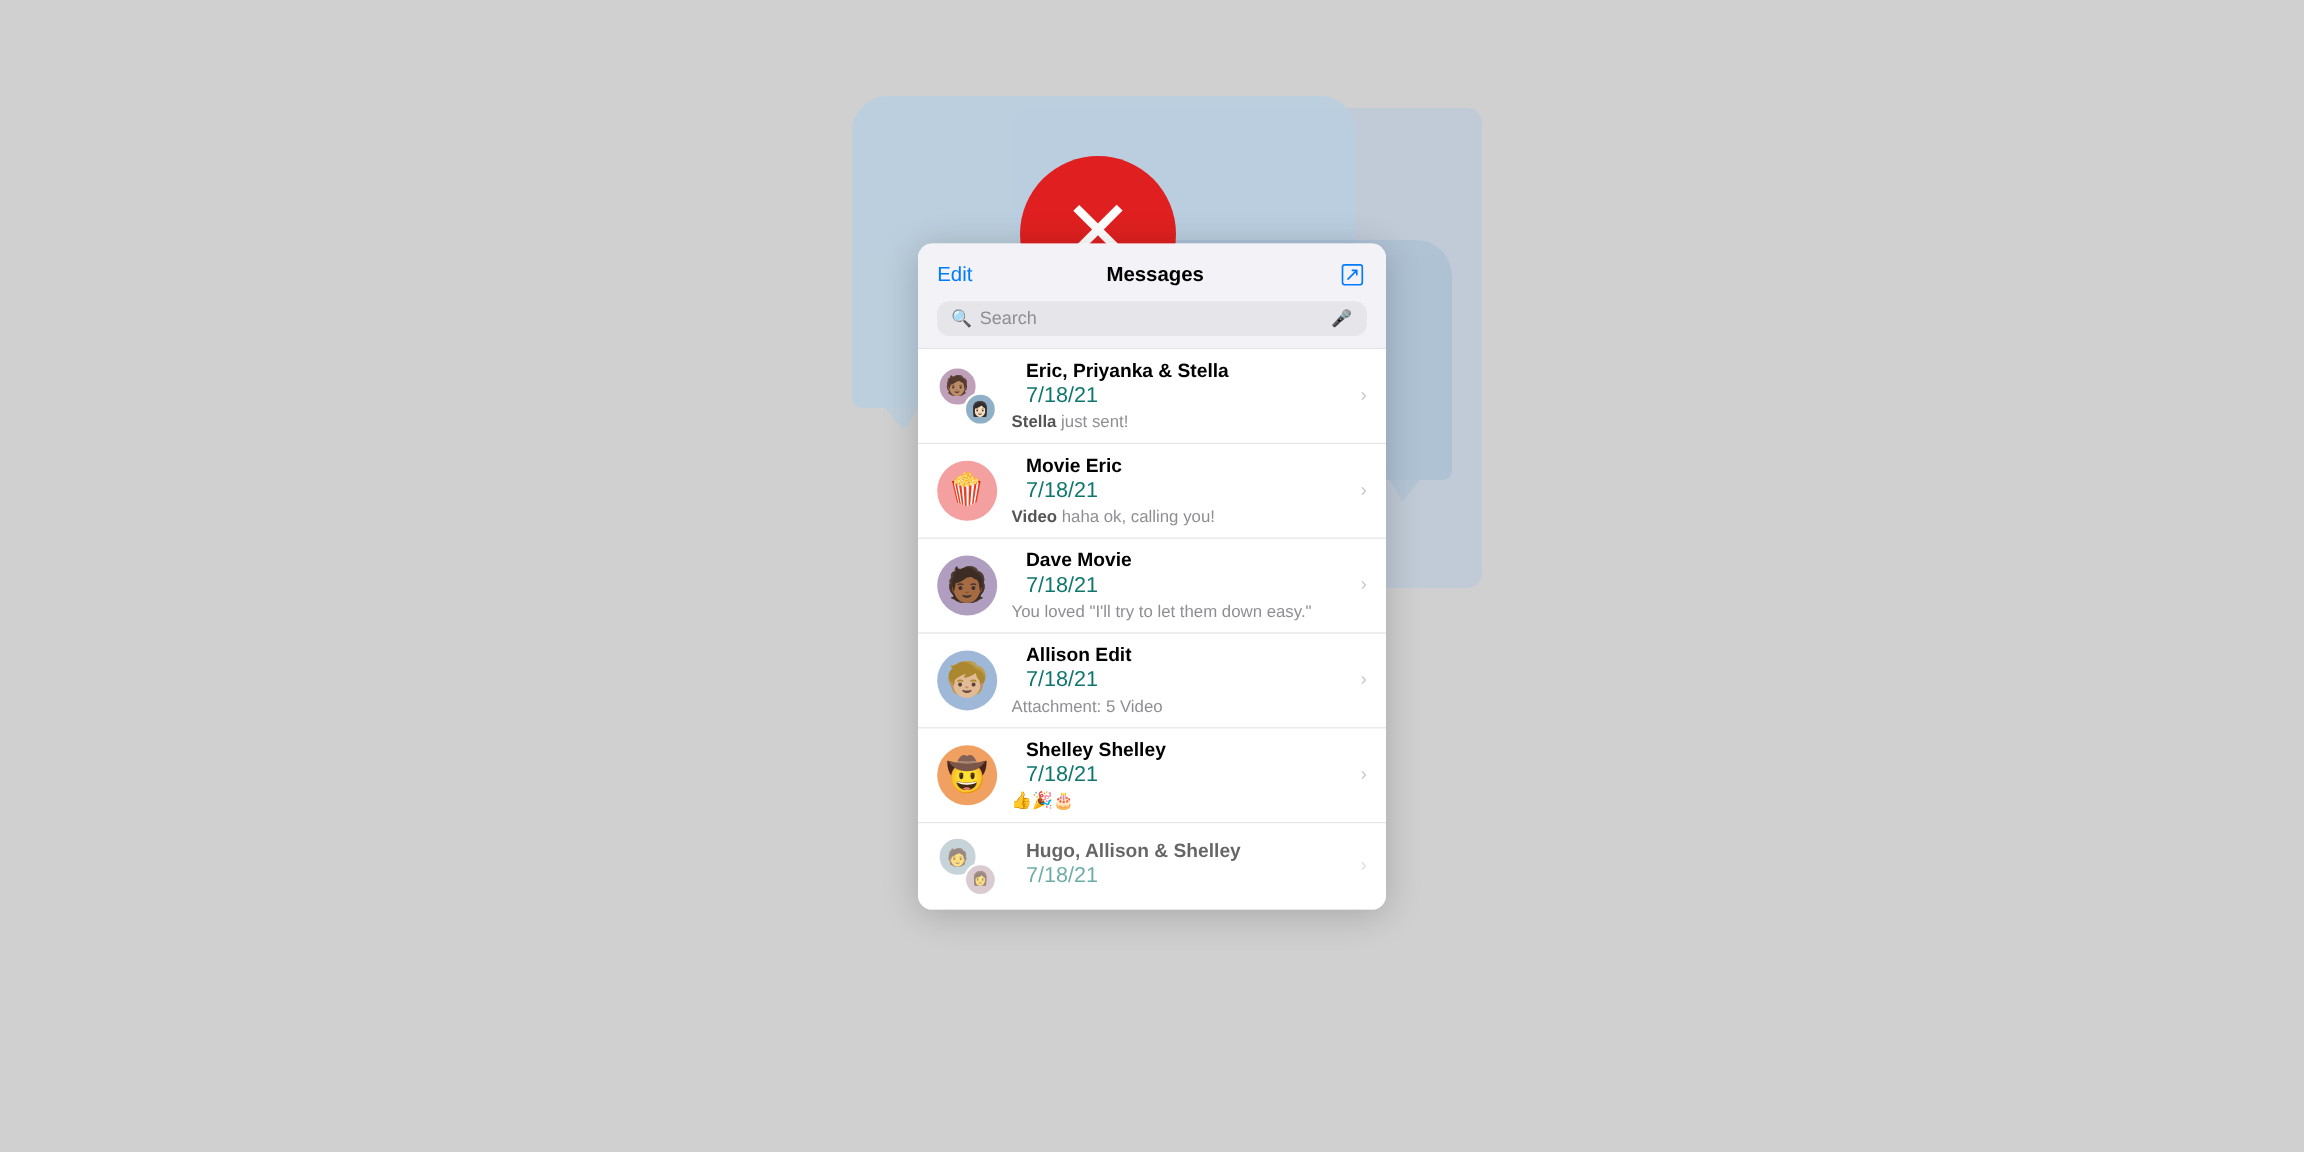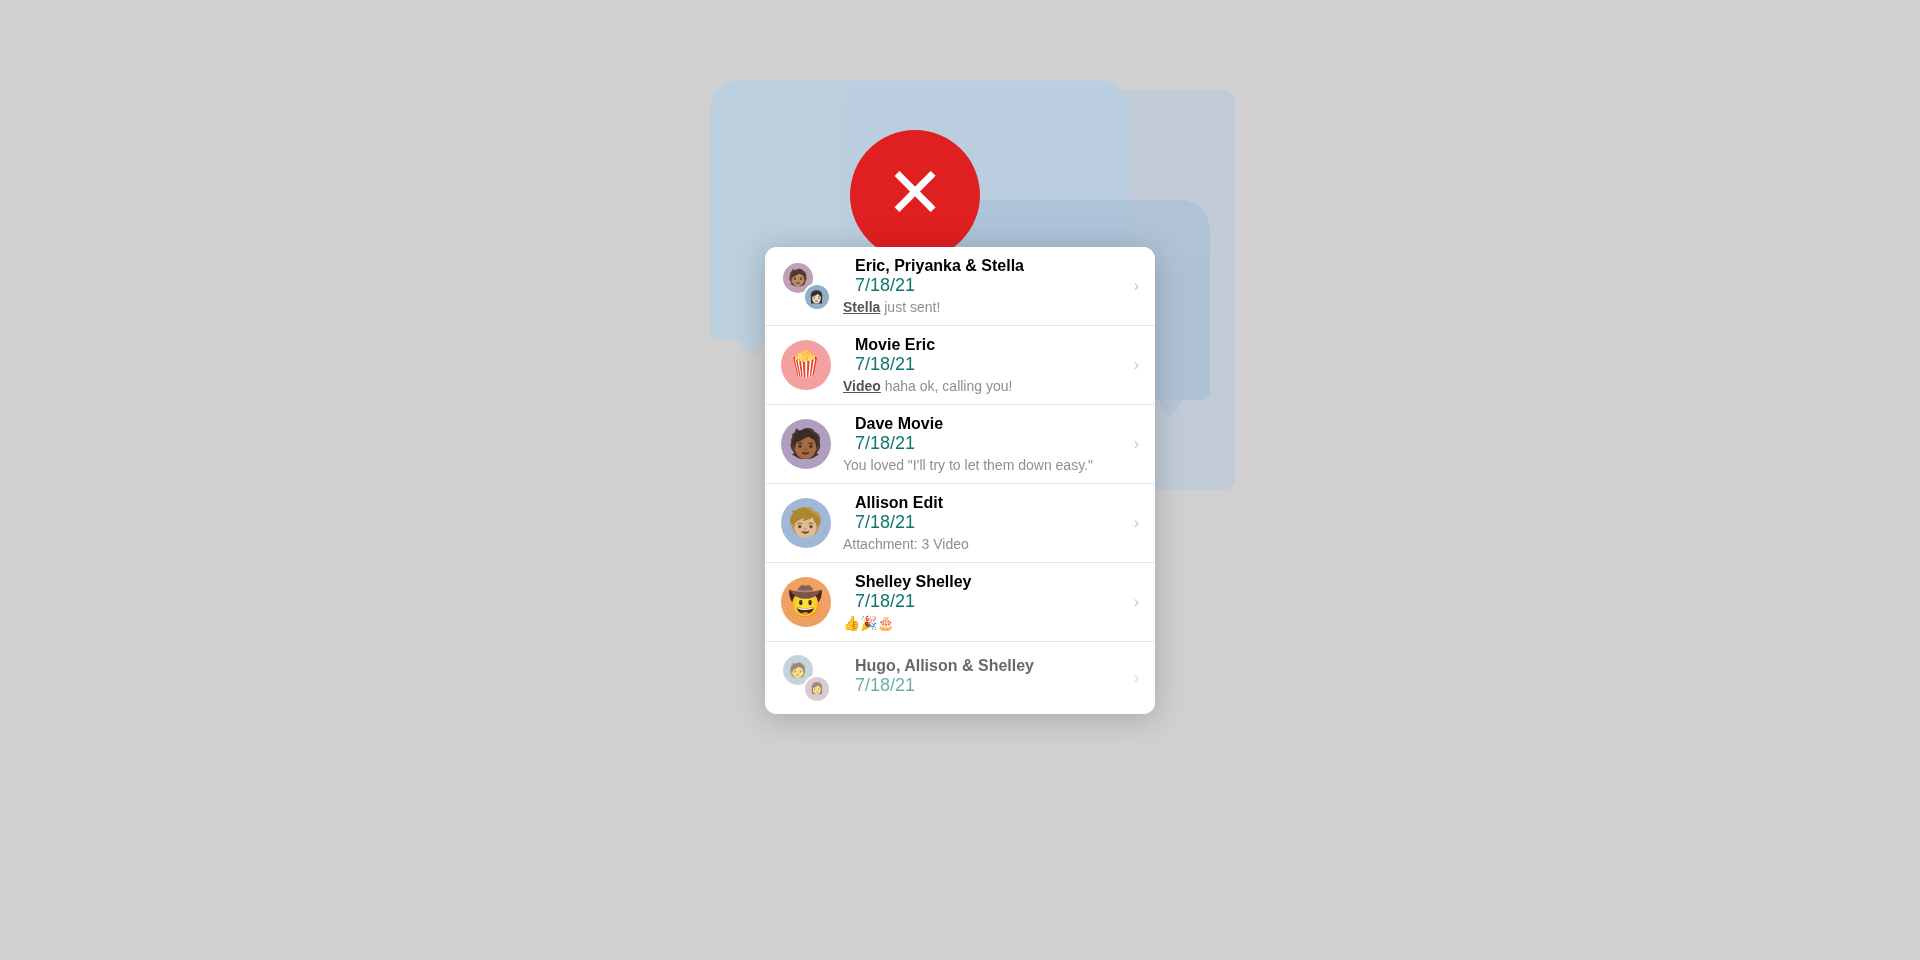--- a/index.html
+++ b/index.html
@@ -194,21 +194,20 @@
       font-size: 14px;
       color: #8e8e93;
       white-space: nowrap;
       overflow: hidden;
       text-overflow: ellipsis;
     }
 
     .conv-preview .sender {
       font-weight: 600;
       color: #555;
-      text-decoration: underline;
     }
 
     .chevron {
       color: #c7c7cc;
       font-size: 16px;
       margin-left: 6px;
     }
 
     
     .bg-panel {
@@ -334,20 +333,37 @@
 <div class="speech-bubbles">
   <div class="bubble-left"></div>
   <div class="bubble-right"></div>
   <div class="red-x-circle">
     <span class="x-mark">✕</span>
   </div>
 </div>
 
 <div class="messages-panel" style="position:relative; z-index:5;">
 
+  <div class="messages-header">
+    <div class="header-top">
+      <span class="edit-btn">Edit</span>
+      <span class="messages-title">Messages</span>
+      <span class="compose-icon">
+        <svg viewBox="0 0 24 24" fill="none" xmlns="http://www.w3.org/2000/svg">
+          <rect x="3" y="3" width="18" height="18" rx="2" stroke="#007aff" stroke-width="1.5" fill="none"></rect>
+          <path d="M8 16L16 8M12 8h4v4" stroke="#007aff" stroke-width="1.5" stroke-linecap="round" stroke-linejoin="round"></path>
+        </svg>
+      </span>
+    </div>
+    <div class="search-bar">
+      <span class="search-icon-wrap">🔍</span>
+      <span class="search-input-text">Search</span>
+      <span class="mic-icon">🎤</span>
+    </div>
+  </div>
 
   <div class="conversation-list">
 
     <div class="conversation-item">
       <div class="avatar-group">
         <div class="av1" style="background:#c0a0b8; font-size:16px;">🧑🏽</div>
         <div class="av2" style="background:#90b0c8; font-size:12px;">👩🏻</div>
       </div>
       <div class="conv-content">
         <div class="conv-top">
@@ -390,21 +406,21 @@
     </div>
 
     <div class="conversation-item">
       <div class="avatar avatar-blue" style="font-size:28px;">🧒🏼</div>
       <div class="conv-content">
         <div class="conv-top">
           <span class="conv-name">Allison Edit</span>
           <span class="conv-date">7/18/21</span>
         </div>
         <div class="conv-preview">
-          Attachment: 3 Video
+          Attachment: 5 Video
         </div>
       </div>
       <span class="chevron">›</span>
     </div>
 
     <div class="conversation-item">
       <div class="avatar avatar-orange" style="font-size:28px;">🤠</div>
       <div class="conv-content">
         <div class="conv-top">
           <span class="conv-name">Shelley Shelley</span>

